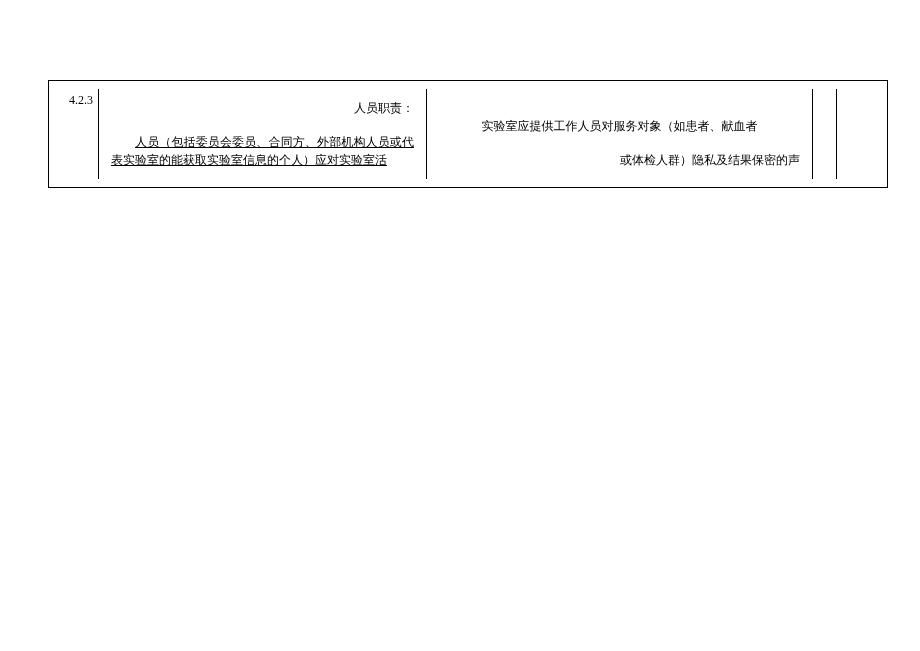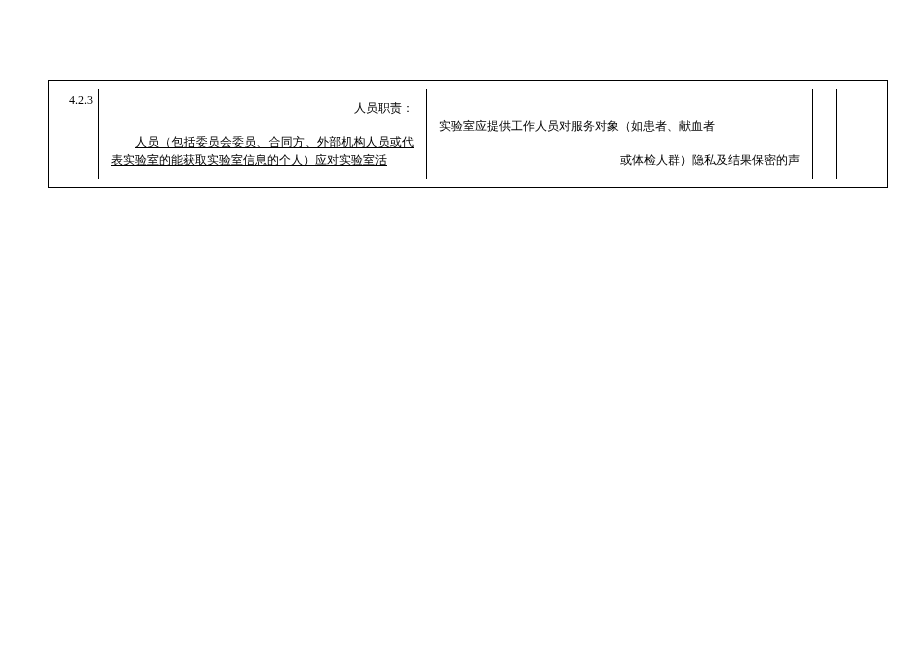--- a/index.html
+++ b/index.html
@@ -52,21 +52,21 @@
     .title-line {
       text-align: right;
     }
     .body-line {
       text-indent: 2em;
       text-align: justify;
       text-decoration: underline;
     }
     .req-line1 {
       display: block;
-      text-align: left;
+      text-align: center;
       margin-top: 18px;
     }
     .req-line2 {
       display: block;
       text-align: right;
     }
   </style>
 </head>
 <body>
 

